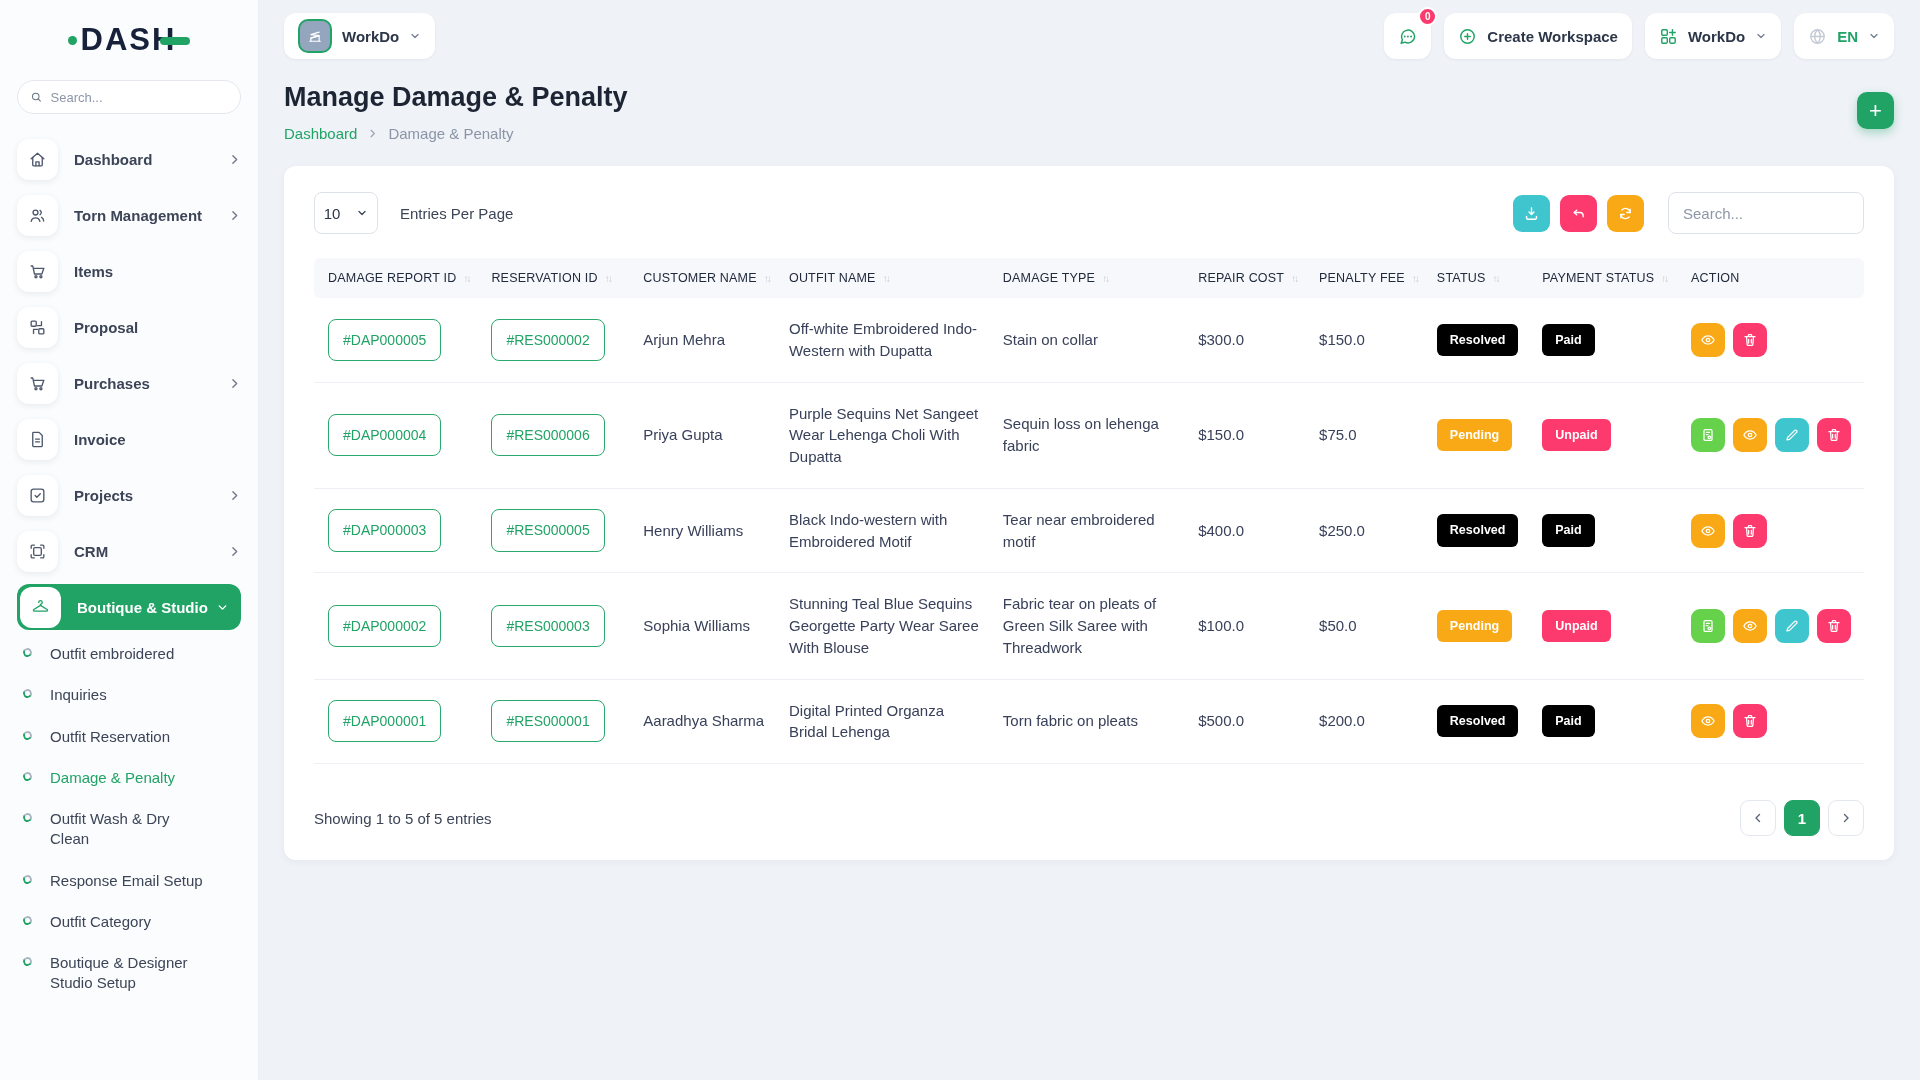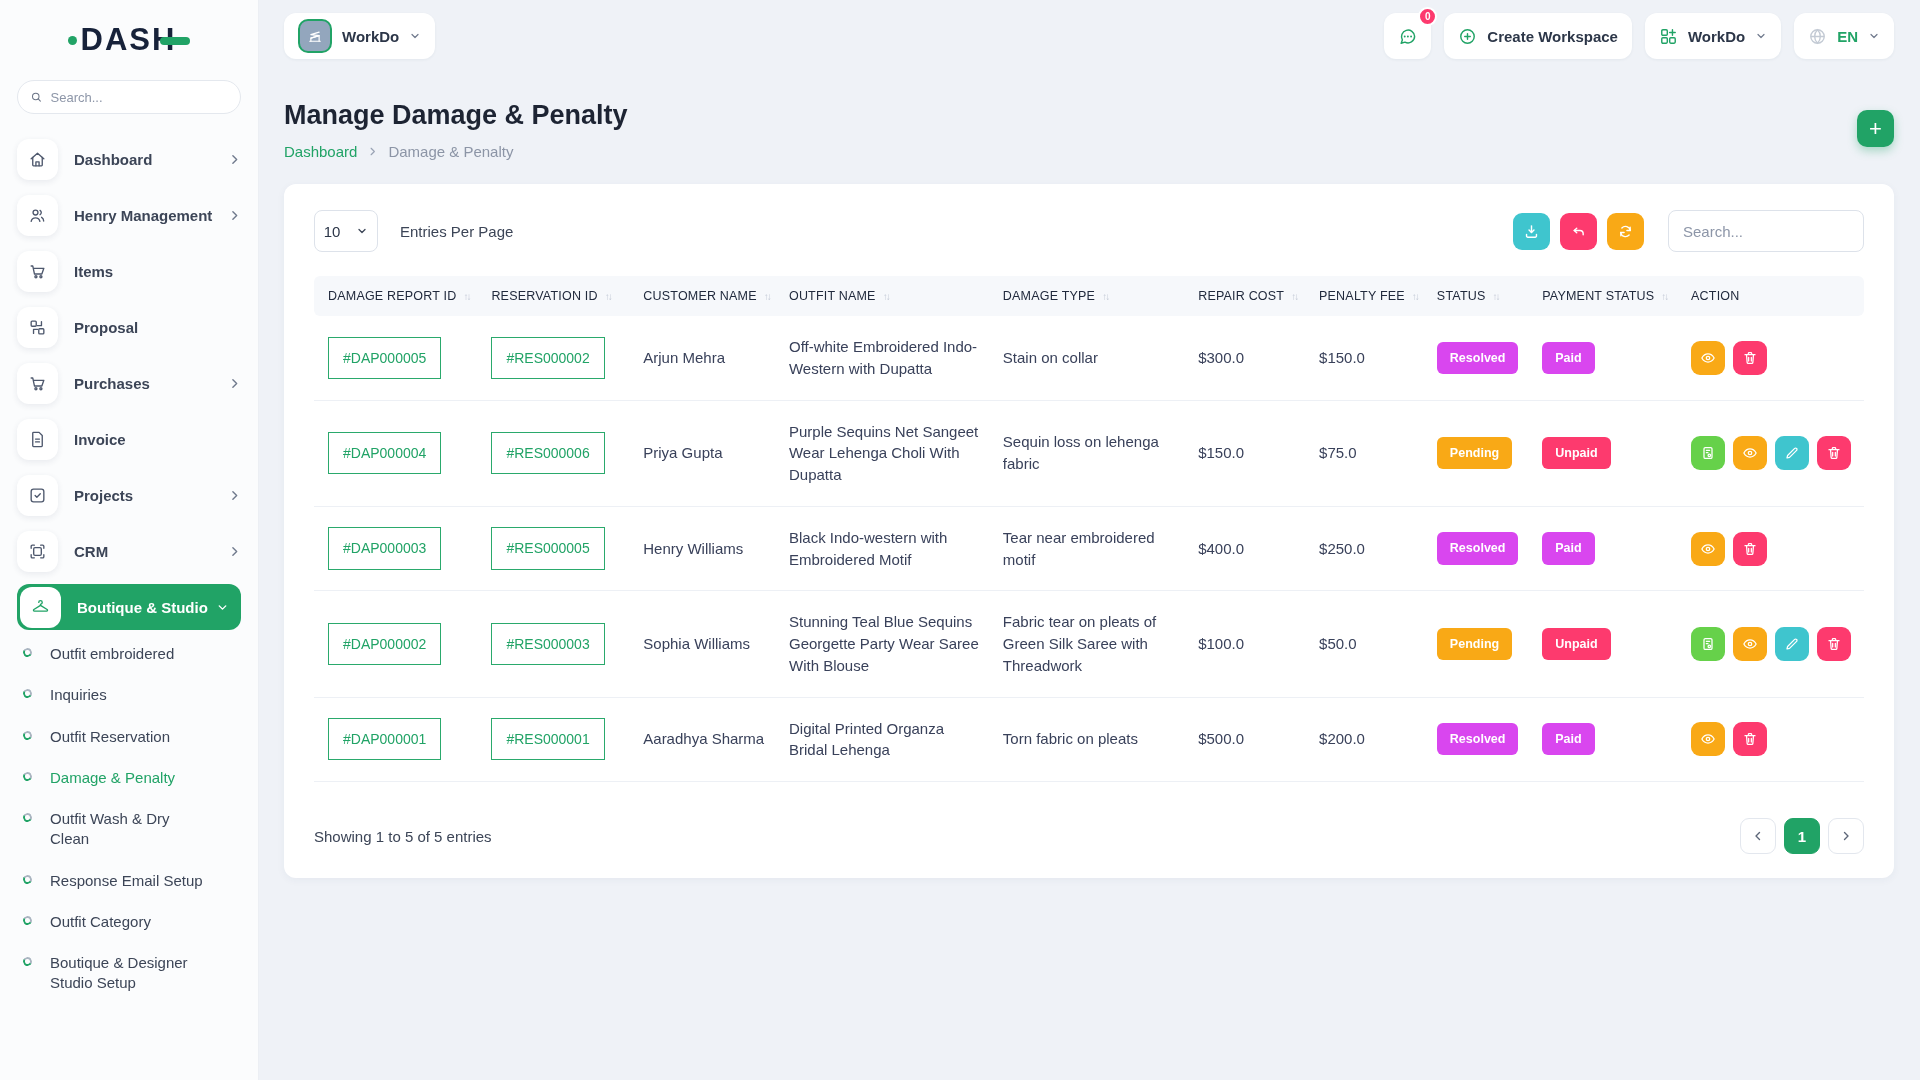--- a/index.html
+++ b/index.html
@@ -44,21 +44,21 @@
   .chat-pill{position:relative;width:47px;justify-content:center}
   .chat-pill svg{width:21px;height:21px;color:#21a366}
   .chat-badge{position:absolute;top:-6px;right:-6px;min-width:19px;height:19px;border-radius:10px;background:#fd3a6e;border:2px solid #fff;color:#fff;font-size:10px;font-weight:700;display:flex;align-items:center;justify-content:center;padding:0 4px}
   .icon-green{color:#21a366;display:flex}
   .icon-green svg{width:19px;height:19px}
   .icon-gray{color:#c3cad4;display:flex}
   .icon-gray svg{width:19px;height:19px}
   .lang-label{font-size:15px;font-weight:700;color:#21a366}
   .pill .chev svg{width:12px;height:12px}
 
-  .page-head{margin-top:40px;display:flex;justify-content:space-between;align-items:flex-start}
+  .page-head{margin-top:22px;display:flex;justify-content:space-between;align-items:flex-start}
   .page-title{font-size:27px;font-weight:700;color:#1d2433}
   .breadcrumb{margin-top:12px;display:flex;align-items:center;gap:10px;font-size:15px}
   .crumb-link{color:#21a366;cursor:pointer}
   .crumb-sep{color:#9aa3b5;display:flex}
   .crumb-sep svg{width:11px;height:11px}
   .crumb-current{color:#8c95a6}
   .add-btn{width:37px;height:37px;border-radius:10px;background:#21a366;color:#fff;border:none;font-size:22px;font-weight:500;cursor:pointer;box-shadow:0 4px 10px rgba(33,163,102,.35);display:flex;align-items:center;justify-content:center;margin-top:10px}
 
   
   .card{background:#fff;border-radius:12px;box-shadow:0 2px 8px rgba(40,60,90,.05);margin-top:24px;padding:26px 30px 24px;min-height:694px;display:flex;flex-direction:column}
@@ -77,23 +77,23 @@
   .table-search::placeholder{color:#8d96a8}
 
   table{width:100%;border-collapse:collapse;table-layout:fixed}
   thead th{background:#f6f8fb;text-align:left;font-size:12.5px;font-weight:400;color:#212a3d;padding:13px 10px;letter-spacing:.2px;white-space:nowrap;overflow:hidden}
   thead th:first-child{padding-left:14px;border-radius:6px 0 0 6px}
   thead th:last-child{border-radius:0 6px 6px 0}
   .sort-ic{font-size:10px;color:#c3c9d6;margin-left:7px;letter-spacing:-2px}
   tbody td{padding:20px 10px;border-bottom:1px solid #edf0f5;font-size:15px;color:#39415a;vertical-align:middle;line-height:1.45}
   tbody td:first-child{padding-left:14px}
   tbody tr:last-child td{border-bottom:1px solid #edf0f5}
-  .id-pill{display:inline-block;border:1px solid #2aa96c;color:#21a366;border-radius:0;padding:10px 14px;font-size:14px;background:#fff;cursor:pointer;white-space:nowrap}
+  .id-pill{display:inline-block;border:1px solid #2aa96c;color:#21a366;border-radius:8px;padding:10px 14px;font-size:14px;background:#fff;cursor:pointer;white-space:nowrap}
   .badge{display:inline-block;color:#fff;font-size:12.5px;font-weight:600;border-radius:6px;padding:7px 13px;white-space:nowrap}
-  .badge.green{background:#d946ef}
+  .badge.green{background:#000000}
   .badge.orange{background:#f9a916}
   .badge.pink{background:#fd3a6e}
   .actions{display:flex;gap:8px}
   .act-btn{width:34px;height:34px;border-radius:9px;border:none;display:flex;align-items:center;justify-content:center;color:#fff;cursor:pointer;flex:0 0 34px}
   .act-btn svg{width:16px;height:16px}
   .act-btn.orange{background:#f9a916}
   .act-btn.pink{background:#fd3a6e}
   .act-btn.teal{background:#3fc5ce}
   .act-btn.lgreen{background:#66d14a}
 
@@ -138,21 +138,21 @@
       </div>
       <div class="menu-item">
         <span class="tile">
           <svg viewBox="0 0 24 24" fill="none" stroke="currentColor" stroke-width="1.7" stroke-linecap="round" stroke-linejoin="round">
             <circle cx="9.5" cy="8.3" r="3.1"></circle>
             <path d="M4 19.5a5.6 5.6 0 0 1 11 0"></path>
             <path d="M15.2 5.6a3.1 3.1 0 0 1 0 5.4"></path>
             <path d="M17.2 14.3a5.6 5.6 0 0 1 2.6 4.6"></path>
           </svg>
         </span>
-        <span class="menu-label">Henry Management</span>
+        <span class="menu-label">Torn Management</span>
         <span class="chev">
           <svg viewBox="0 0 24 24" fill="none" stroke="currentColor" stroke-width="2.6" stroke-linecap="round" stroke-linejoin="round">
             <path d="m9 5 7 7-7 7"></path>
           </svg>
         </span>
       </div>
       <div class="menu-item">
         <span class="tile">
           <svg viewBox="0 0 24 24" fill="none" stroke="currentColor" stroke-width="1.7" stroke-linecap="round" stroke-linejoin="round">
             <path d="M4 5h2l2.2 10.2h9.3L20 8H7"></path>

